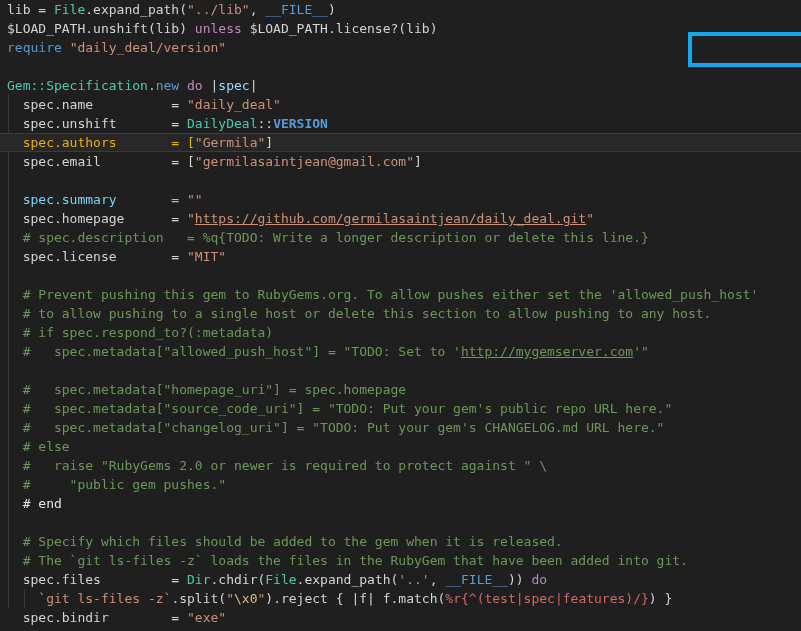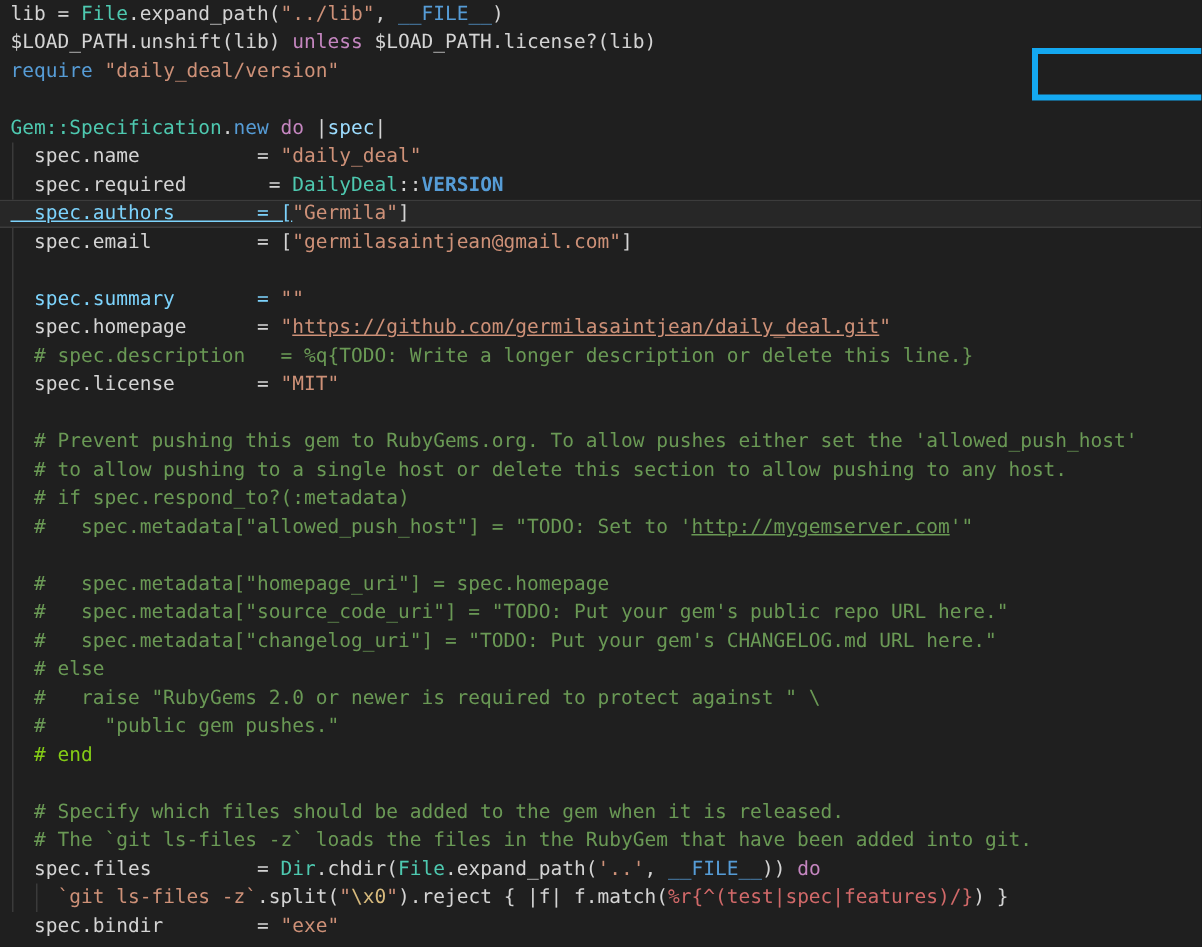--- a/index.html
+++ b/index.html
@@ -45,41 +45,41 @@
 <div class="editor" style="background: rgb(31, 31, 31);">
   <div class="indent-guide" style="left: 8px; top: 95px; height: 513px; background: rgb(58, 58, 58);"></div>
   <div class="indent-guide" style="left: 24px; top: 589px; height: 19px; background: rgb(58, 58, 58);"></div>
   <div class="code-lines">
       <div class="line"><span style="color: rgb(212, 212, 212);">lib = </span><span style="color: rgb(78, 201, 176);">File</span><span style="color: rgb(212, 212, 212);">.expand_path(</span><span style="color: rgb(206, 145, 120);">"../lib"</span><span style="color: rgb(212, 212, 212);">, </span><span style="color: rgb(86, 156, 214);">__FILE__</span><span style="color: rgb(212, 212, 212);">)</span></div>
       <div class="line"><span style="color: rgb(212, 212, 212);">$LOAD_PATH.unshift(lib) </span><span style="color: rgb(197, 134, 192);">unless</span><span style="color: rgb(212, 212, 212);"> $LOAD_PATH.license?(lib)</span></div>
       <div class="line"><span style="color: rgb(86, 156, 214);">require</span><span style="color: rgb(212, 212, 212);"> </span><span style="color: rgb(206, 145, 120);">"daily_deal/version"</span></div>
       <div class="line"></div>
       <div class="line"><span style="color: rgb(78, 201, 176);">Gem::Specification</span><span style="color: rgb(212, 212, 212);">.</span><span style="color: rgb(86, 156, 214);">new</span><span style="color: rgb(212, 212, 212);"> </span><span style="color: rgb(197, 134, 192);">do</span><span style="color: rgb(212, 212, 212);"> |</span><span style="color: rgb(156, 220, 254);">spec</span><span style="color: rgb(212, 212, 212);">|</span></div>
       <div class="line"><span style="color: rgb(212, 212, 212);">  spec.name          = </span><span style="color: rgb(206, 145, 120);">"daily_deal"</span></div>
-      <div class="line"><span style="color: rgb(212, 212, 212);">  spec.required       = </span><span style="color: rgb(78, 201, 176);">DailyDeal</span><span style="color: rgb(212, 212, 212);">::</span><span style="color: rgb(86, 156, 214); font-weight: bold;">VERSION</span></div>
-      <div class="line current"><span style="color: #7dd3fc; text-decoration: underline;">  spec.authors       = [</span><span style="color: rgb(206, 145, 120);">"Germila"</span><span style="color: rgb(212, 212, 212);">]</span></div>
+      <div class="line"><span style="color: rgb(212, 212, 212);">  spec.unshift       = </span><span style="color: rgb(78, 201, 176);">DailyDeal</span><span style="color: rgb(212, 212, 212);">::</span><span style="color: rgb(86, 156, 214); font-weight: bold;">VERSION</span></div>
+      <div class="line current"><span style="color: #eab308;">  spec.authors       = [</span><span style="color: rgb(206, 145, 120);">"Germila"</span><span style="color: rgb(212, 212, 212);">]</span></div>
       <div class="line"><span style="color: rgb(212, 212, 212);">  spec.email         = [</span><span style="color: rgb(206, 145, 120);">"germilasaintjean@gmail.com"</span><span style="color: rgb(212, 212, 212);">]</span></div>
       <div class="line"></div>
       <div class="line"><span style="color: #7dd3fc;">  spec.summary       = </span><span style="color: rgb(206, 145, 120);">""</span></div>
       <div class="line"><span style="color: rgb(212, 212, 212);">  spec.homepage      = </span><span style="color: rgb(206, 145, 120);">"</span><span style="color: rgb(206, 145, 120); text-decoration: underline;">https://github.com/germilasaintjean/daily_deal.git</span><span style="color: rgb(206, 145, 120);">"</span></div>
       <div class="line"><span style="color: rgb(106, 153, 85);">  # spec.description   = %q{TODO: Write a longer description or delete this line.}</span></div>
       <div class="line"><span style="color: rgb(212, 212, 212);">  spec.license       = </span><span style="color: rgb(206, 145, 120);">"MIT"</span></div>
       <div class="line"></div>
       <div class="line"><span style="color: rgb(106, 153, 85);">  # Prevent pushing this gem to RubyGems.org. To allow pushes either set the 'allowed_push_host'</span></div>
       <div class="line"><span style="color: rgb(106, 153, 85);">  # to allow pushing to a single host or delete this section to allow pushing to any host.</span></div>
       <div class="line"><span style="color: rgb(106, 153, 85);">  # if spec.respond_to?(:metadata)</span></div>
       <div class="line"><span style="color: rgb(106, 153, 85);">  #   spec.metadata["allowed_push_host"] = "TODO: Set to '</span><span style="color: rgb(106, 153, 85); text-decoration: underline;">http://mygemserver.com</span><span style="color: rgb(106, 153, 85);">'"</span></div>
       <div class="line"></div>
       <div class="line"><span style="color: rgb(106, 153, 85);">  #   spec.metadata["homepage_uri"] = spec.homepage</span></div>
       <div class="line"><span style="color: rgb(106, 153, 85);">  #   spec.metadata["source_code_uri"] = "TODO: Put your gem's public repo URL here."</span></div>
       <div class="line"><span style="color: rgb(106, 153, 85);">  #   spec.metadata["changelog_uri"] = "TODO: Put your gem's CHANGELOG.md URL here."</span></div>
       <div class="line"><span style="color: rgb(106, 153, 85);">  # else</span></div>
       <div class="line"><span style="color: rgb(106, 153, 85);">  #   raise "RubyGems 2.0 or newer is required to protect against " \</span></div>
       <div class="line"><span style="color: rgb(106, 153, 85);">  #     "public gem pushes."</span></div>
-      <div class="line"><span style="color: #84cc16;">  # end</span></div>
+      <div class="line"><span style="color: #e5e5e5;">  # end</span></div>
       <div class="line"></div>
       <div class="line"><span style="color: rgb(106, 153, 85);">  # Specify which files should be added to the gem when it is released.</span></div>
       <div class="line"><span style="color: rgb(106, 153, 85); margin-top: 28px;">  # The `git ls-files -z` loads the files in the RubyGem that have been added into git.</span></div>
       <div class="line"><span style="color: rgb(212, 212, 212);">  spec.files         = </span><span style="color: rgb(78, 201, 176);">Dir</span><span style="color: rgb(212, 212, 212);">.chdir(</span><span style="color: rgb(78, 201, 176);">File</span><span style="color: rgb(212, 212, 212);">.expand_path(</span><span style="color: rgb(206, 145, 120);">'..'</span><span style="color: rgb(212, 212, 212);">, </span><span style="color: rgb(86, 156, 214);">__FILE__</span><span style="color: rgb(212, 212, 212);">)) </span><span style="color: rgb(197, 134, 192);">do</span></div>
       <div class="line"><span style="color: rgb(212, 212, 212);">    </span><span style="color: rgb(206, 145, 120);">`git ls-files -z`</span><span style="color: rgb(212, 212, 212);">.split(</span><span style="color: rgb(206, 145, 120);">"</span><span style="color: rgb(215, 186, 125);">\x0</span><span style="color: rgb(206, 145, 120);">"</span><span style="color: rgb(212, 212, 212);">).reject { |f| f.match(</span><span style="color: rgb(209, 105, 105);">%r{^(test|spec|features)/}</span><span style="color: rgb(212, 212, 212);">) }</span></div>
       <div class="line"><span style="color: rgb(212, 212, 212);">  spec.bindir        = </span><span style="color: rgb(206, 145, 120);">"exe"</span></div>
     </div>
   <div class="selection-box" style="border-color: rgb(20, 168, 240);"></div>
 </div>
 

